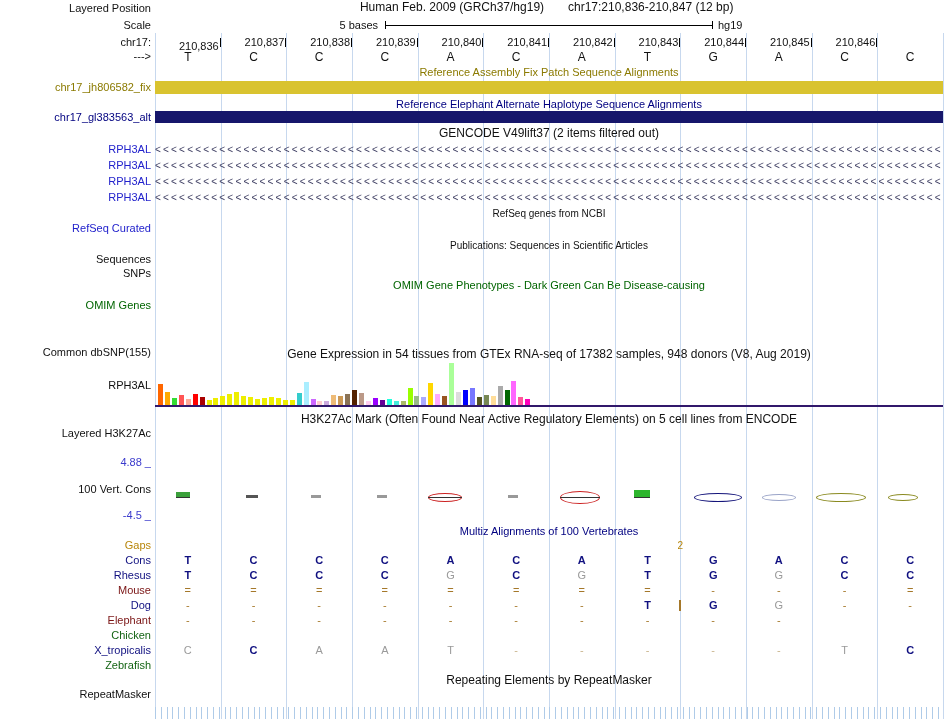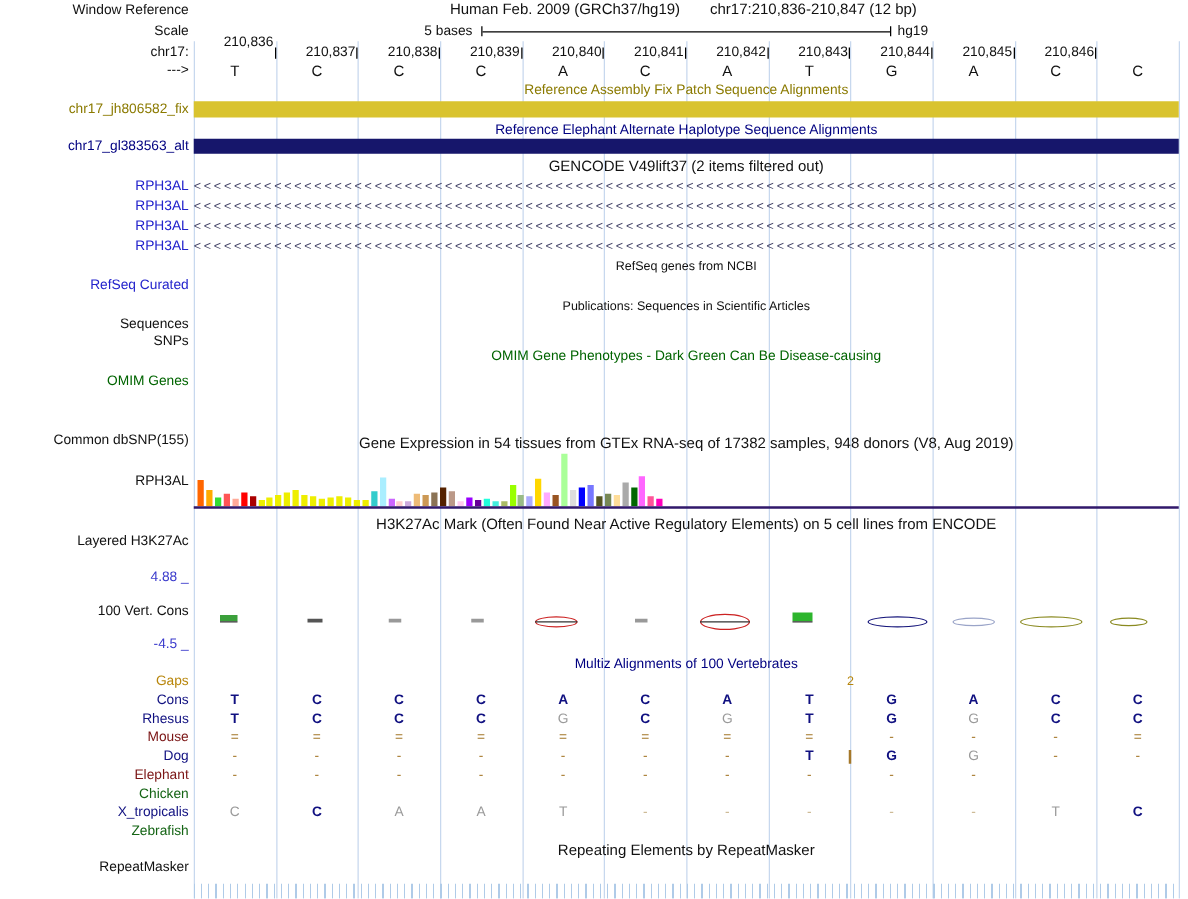--- a/index.html
+++ b/index.html
@@ -46,34 +46,34 @@
       <div class="gridline" style="left: 483.3px;"></div>
       <div class="gridline" style="left: 549px;"></div>
       <div class="gridline" style="left: 614.7px;"></div>
       <div class="gridline" style="left: 680.3px;"></div>
       <div class="gridline" style="left: 746px;"></div>
       <div class="gridline" style="left: 811.7px;"></div>
       <div class="gridline" style="left: 877.3px;"></div>
       <div class="gridline" style="left: 943px;"></div>
     </div>
 
-  <div class="lbl" style="top:2px">Window Reference</div>
+  <div class="lbl" style="top:2px">Layered Position</div>
   <div class="ctr t12" style="left:452px;top:1px">Human Feb. 2009 (GRCh37/hg19)</div>
   <div class="abs t12" style="left:568px;top:1px">chr17:210,836-210,847 (12 bp)</div>
 
   <div class="lbl" style="top:19px">Scale</div>
   <div class="abs" style="left:300px;top:19px;width:78px;text-align:right">5 bases</div>
   <div class="abs scalebar" style="left:385px;top:21px;width:328px">
       <div class="scaleinner"></div>
     </div>
   <div class="abs" style="left:718px;top:19px">hg19</div>
 
   <div class="lbl" style="top:36px">chr17:</div>
   <div id="coords">
-      <div class="coordnum" style="left: 140.7px; top: 28px;">210,836</div>
+      <div class="coordnum" style="left: 140.7px; top: 40px;">210,836</div>
       <div class="coordtick" style="left: 219.7px; top: 38px;"></div>
       <div class="coordnum" style="left: 206.3px; top: 36px;">210,837</div>
       <div class="coordtick" style="left: 285.3px; top: 38px;"></div>
       <div class="coordnum" style="left: 272px; top: 36px;">210,838</div>
       <div class="coordtick" style="left: 351px; top: 38px;"></div>
       <div class="coordnum" style="left: 337.7px; top: 36px;">210,839</div>
       <div class="coordtick" style="left: 416.7px; top: 38px;"></div>
       <div class="coordnum" style="left: 403.3px; top: 36px;">210,840</div>
       <div class="coordtick" style="left: 482.3px; top: 38px;"></div>
       <div class="coordnum" style="left: 469px; top: 36px;">210,841</div>

